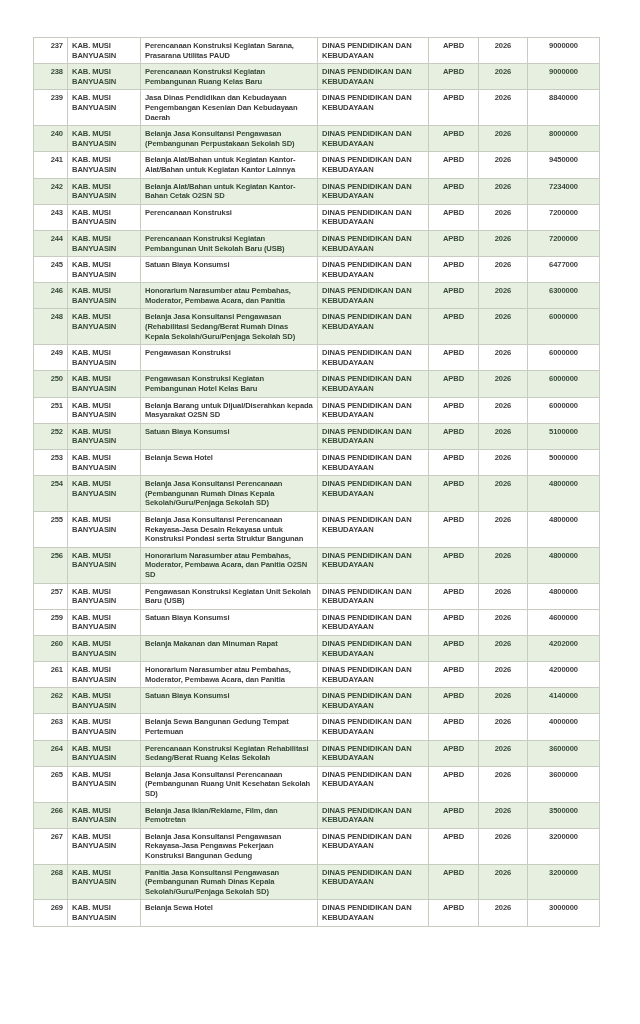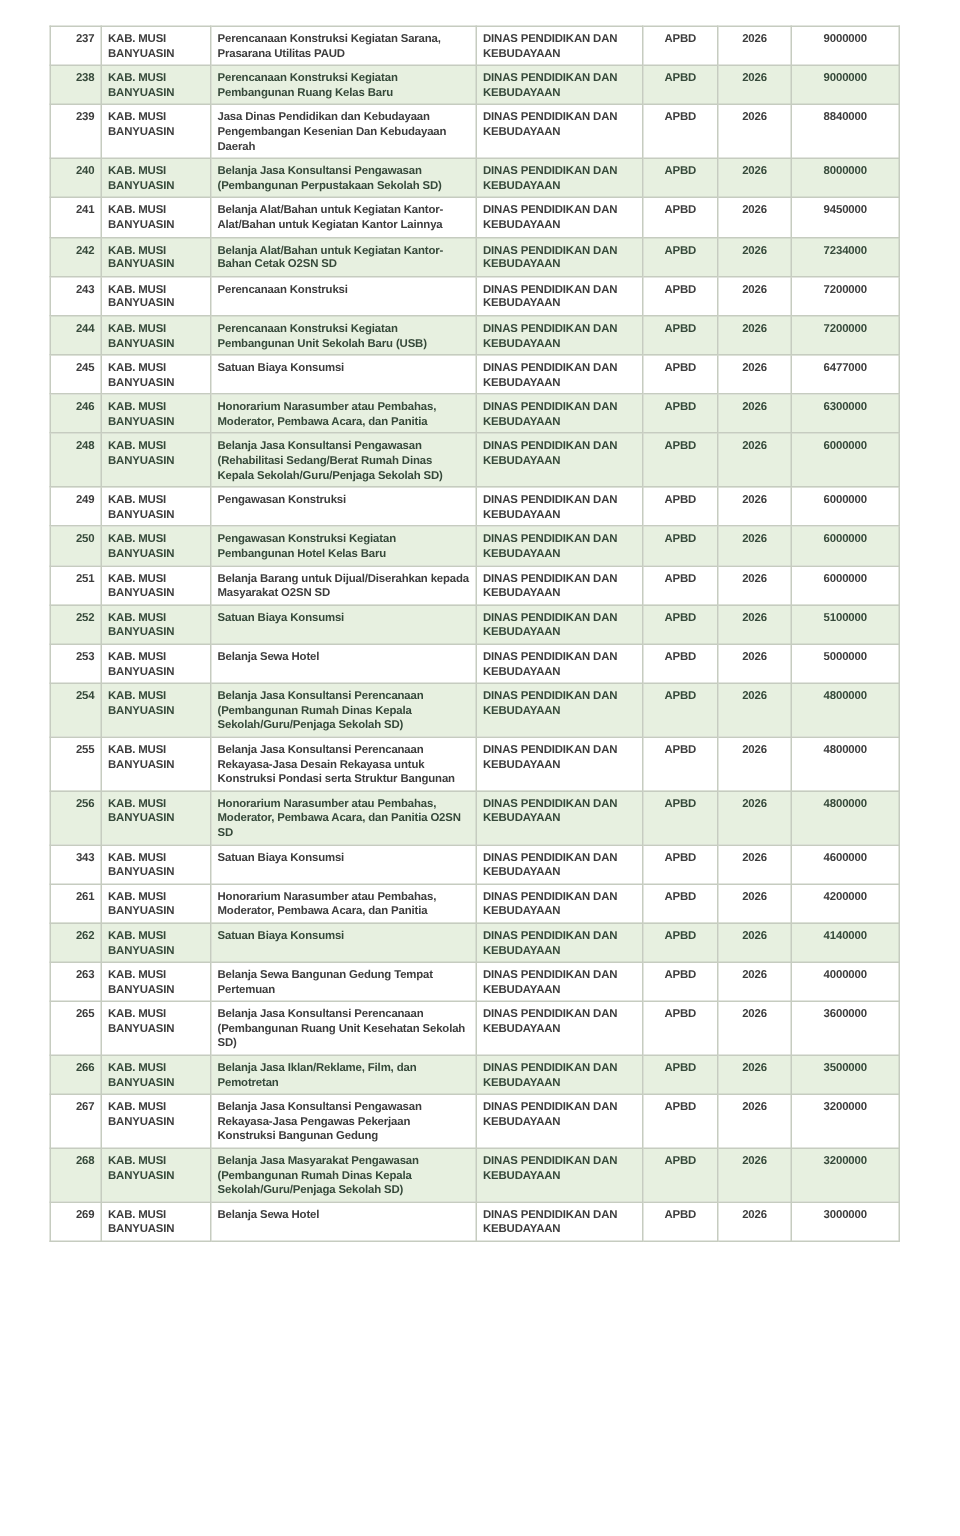--- a/index.html
+++ b/index.html
@@ -12,20 +12,21 @@
   *{box-sizing:border-box;}
   html,body{margin:0;padding:0;}
   body{
     width:640px;height:1024px;
     background:var(--page-bg);
     font-family:"Liberation Sans","DejaVu Sans",sans-serif;
     overflow:hidden;
   }
   .page{
     padding:17px 0 0 33px;
+    margin-top:20px;
   }
   table.budget-table{
     width:566px;
     border-collapse:collapse;
     table-layout:fixed;
   }
   table.budget-table td{
     border:1px solid var(--border);
     vertical-align:top;
     padding:3px 4px;
@@ -243,32 +244,50 @@
   <tr class="shaded">
     <td class="c-no">256</td>
     <td class="c-region">KAB. MUSI BANYUASIN</td>
     <td class="c-desc">Honorarium Narasumber atau Pembahas, Moderator, Pembawa Acara, dan Panitia O2SN SD</td>
     <td class="c-agency">DINAS PENDIDIKAN DAN KEBUDAYAAN</td>
     <td class="c-source">APBD</td>
     <td class="c-year">2026</td>
     <td class="c-amount">4800000</td>
   </tr>
 
-
-
-  <tr>
-    <td class="c-no">343</td>
+  <tr>
+    <td class="c-no">257</td>
+    <td class="c-region">KAB. MUSI BANYUASIN</td>
+    <td class="c-desc">Pengawasan Konstruksi Kegiatan Unit Sekolah Baru (USB)</td>
+    <td class="c-agency">DINAS PENDIDIKAN DAN KEBUDAYAAN</td>
+    <td class="c-source">APBD</td>
+    <td class="c-year">2026</td>
+    <td class="c-amount">4800000</td>
+  </tr>
+
+
+  <tr>
+    <td class="c-no">259</td>
     <td class="c-region">KAB. MUSI BANYUASIN</td>
     <td class="c-desc">Satuan Biaya Konsumsi</td>
     <td class="c-agency">DINAS PENDIDIKAN DAN KEBUDAYAAN</td>
     <td class="c-source">APBD</td>
     <td class="c-year">2026</td>
     <td class="c-amount">4600000</td>
   </tr>
 
+  <tr class="shaded">
+    <td class="c-no">260</td>
+    <td class="c-region">KAB. MUSI BANYUASIN</td>
+    <td class="c-desc">Belanja Makanan dan Minuman Rapat</td>
+    <td class="c-agency">DINAS PENDIDIKAN DAN KEBUDAYAAN</td>
+    <td class="c-source">APBD</td>
+    <td class="c-year">2026</td>
+    <td class="c-amount">4202000</td>
+  </tr>
 
   <tr>
     <td class="c-no">261</td>
     <td class="c-region">KAB. MUSI BANYUASIN</td>
     <td class="c-desc">Honorarium Narasumber atau Pembahas, Moderator, Pembawa Acara, dan Panitia</td>
     <td class="c-agency">DINAS PENDIDIKAN DAN KEBUDAYAAN</td>
     <td class="c-source">APBD</td>
     <td class="c-year">2026</td>
     <td class="c-amount">4200000</td>
   </tr>
@@ -286,20 +305,29 @@
   <tr>
     <td class="c-no">263</td>
     <td class="c-region">KAB. MUSI BANYUASIN</td>
     <td class="c-desc">Belanja Sewa Bangunan Gedung Tempat Pertemuan</td>
     <td class="c-agency">DINAS PENDIDIKAN DAN KEBUDAYAAN</td>
     <td class="c-source">APBD</td>
     <td class="c-year">2026</td>
     <td class="c-amount">4000000</td>
   </tr>
 
+  <tr class="shaded">
+    <td class="c-no">264</td>
+    <td class="c-region">KAB. MUSI BANYUASIN</td>
+    <td class="c-desc">Perencanaan Konstruksi Kegiatan Rehabilitasi Sedang/Berat Ruang Kelas Sekolah</td>
+    <td class="c-agency">DINAS PENDIDIKAN DAN KEBUDAYAAN</td>
+    <td class="c-source">APBD</td>
+    <td class="c-year">2026</td>
+    <td class="c-amount">3600000</td>
+  </tr>
 
   <tr>
     <td class="c-no">265</td>
     <td class="c-region">KAB. MUSI BANYUASIN</td>
     <td class="c-desc">Belanja Jasa Konsultansi Perencanaan (Pembangunan Ruang Unit Kesehatan Sekolah SD)</td>
     <td class="c-agency">DINAS PENDIDIKAN DAN KEBUDAYAAN</td>
     <td class="c-source">APBD</td>
     <td class="c-year">2026</td>
     <td class="c-amount">3600000</td>
   </tr>
@@ -320,21 +348,21 @@
     <td class="c-desc">Belanja Jasa Konsultansi Pengawasan Rekayasa-Jasa Pengawas Pekerjaan Konstruksi Bangunan Gedung</td>
     <td class="c-agency">DINAS PENDIDIKAN DAN KEBUDAYAAN</td>
     <td class="c-source">APBD</td>
     <td class="c-year">2026</td>
     <td class="c-amount">3200000</td>
   </tr>
 
   <tr class="shaded">
     <td class="c-no">268</td>
     <td class="c-region">KAB. MUSI BANYUASIN</td>
-    <td class="c-desc">Belanja Jasa Masyarakat Pengawasan (Pembangunan Rumah Dinas Kepala Sekolah/Guru/Penjaga Sekolah SD)</td>
+    <td class="c-desc">Panitia Jasa Konsultansi Pengawasan (Pembangunan Rumah Dinas Kepala Sekolah/Guru/Penjaga Sekolah SD)</td>
     <td class="c-agency">DINAS PENDIDIKAN DAN KEBUDAYAAN</td>
     <td class="c-source">APBD</td>
     <td class="c-year">2026</td>
     <td class="c-amount">3200000</td>
   </tr>
 
   <tr>
     <td class="c-no">269</td>
     <td class="c-region">KAB. MUSI BANYUASIN</td>
     <td class="c-desc">Belanja Sewa Hotel</td>

